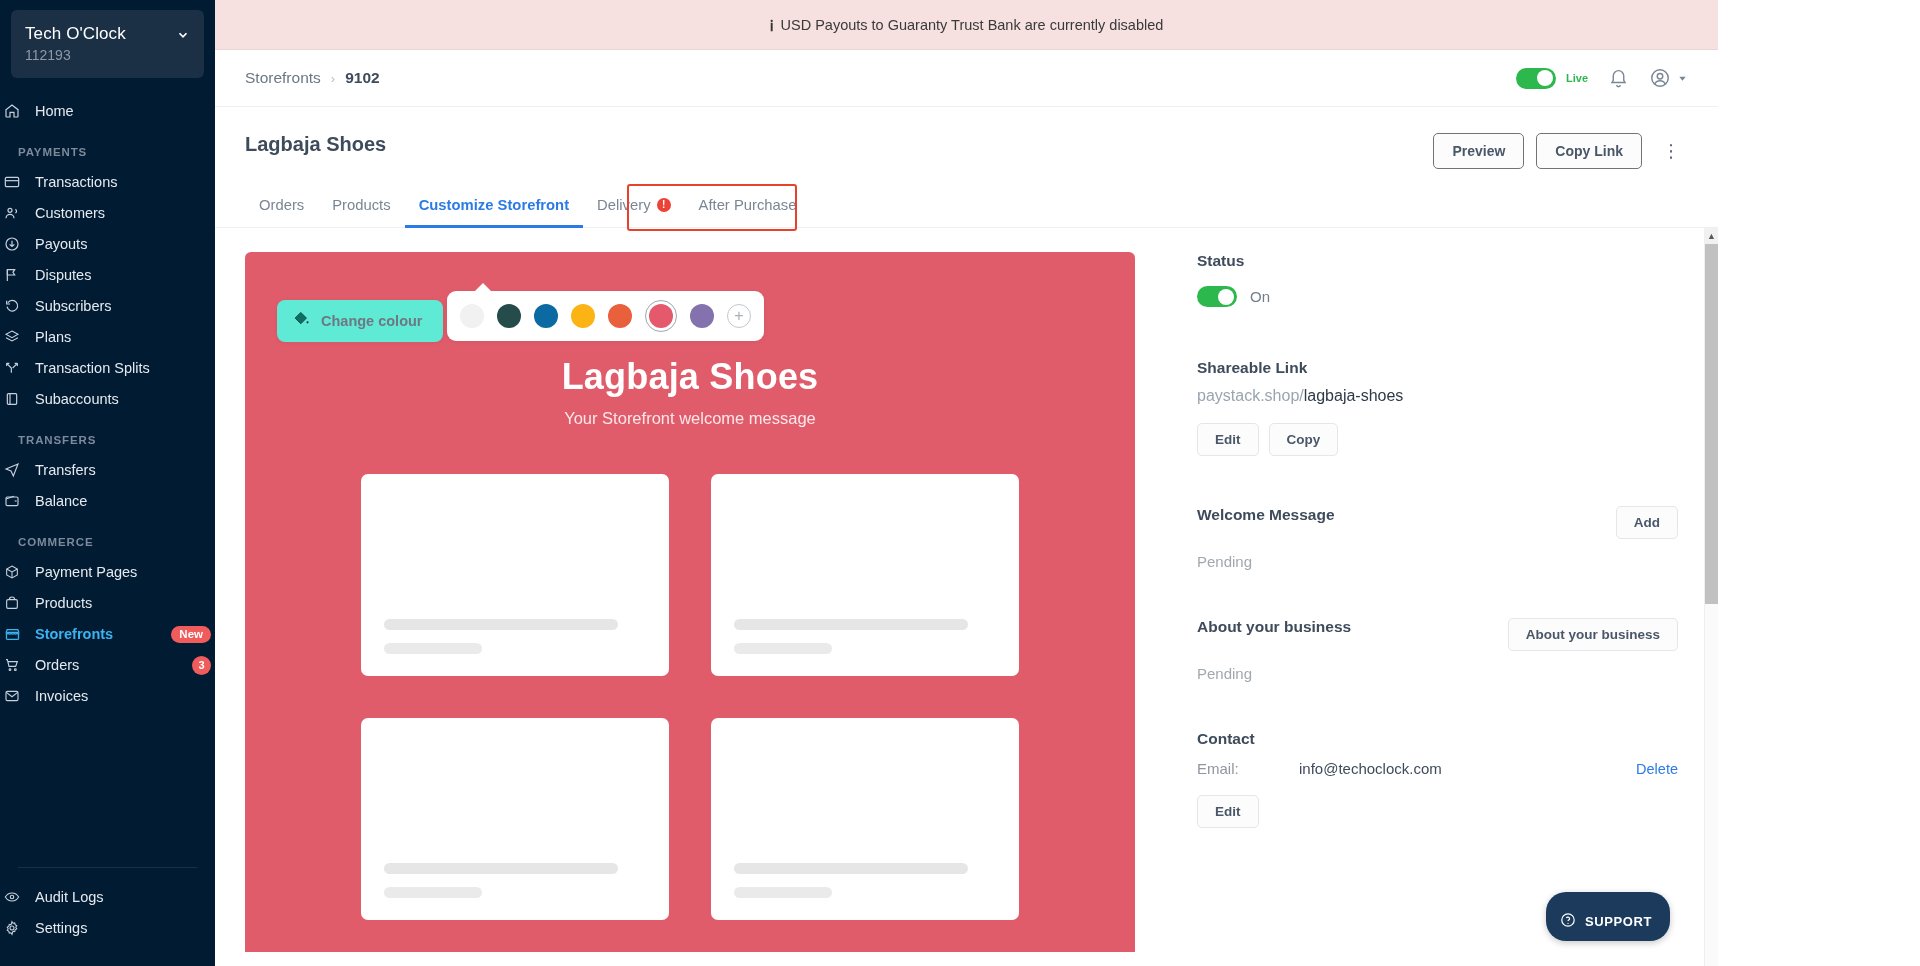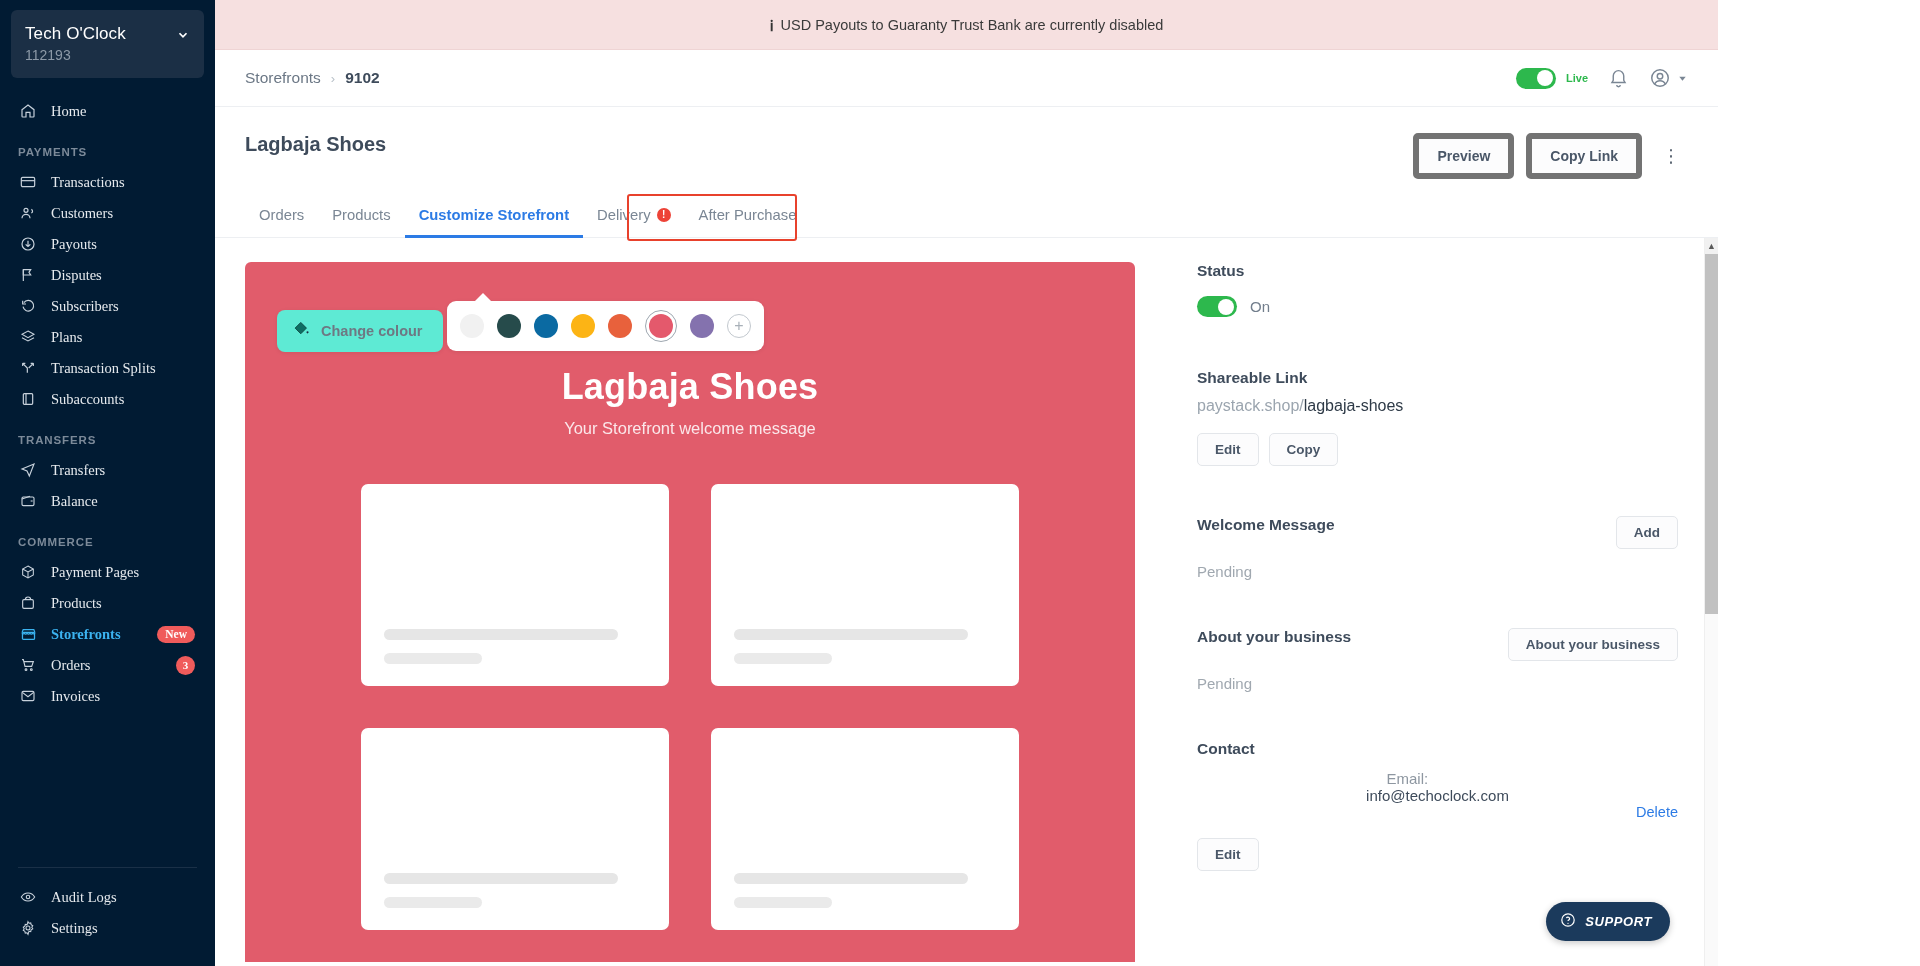--- a/index.html
+++ b/index.html
@@ -26,25 +26,24 @@
     display: flex; align-items: flex-start; justify-content: space-between;
     cursor: pointer;
   }
   .org-name { color: #ffffff; font-size: 17px; font-weight: 400; line-height: 21px; letter-spacing: .1px;}
   .org-id { color: #8D9AA8; font-size: 14px; margin-top: 3px; }
   .org-chev { color: #ffffff; font-size: 13px; margin-top: 5px; }
 
   .nav { margin-top: 18px; flex: 1; }
   .nav-item {
     display: flex; align-items: center;
-    height: 30px; padding: 0 20px;
+    height: 30px; padding: 0 4px;
     color: #E6EAEE; font-size: 14.5px;
     cursor: pointer; position: relative;
     margin-bottom: 1px;
-    font-family: Liberation Serif, serif;
   }
   .nav-item .ico { width: 22px; min-width: 22px; display: flex; align-items: center; color: #C7D1DB; }
   .nav-item .lbl { margin-left: 9px; white-space: nowrap; }
   .nav-item.active .lbl { color: #3BB3F0; font-weight: bold; }
   .nav-item.active .ico { color: #3BB3F0; }
   .nav-group {
     color: #7C8A99; font-size: 11.5px; font-weight: bold; letter-spacing: .9px;
     padding: 0 18px; margin: 20px 0 9px 0;
   }
   .badge {
@@ -84,21 +83,21 @@
     position: relative; cursor: pointer;
   }
   .toggle .knob { position: absolute; top: 2.5px; right: 3px; width: 16px; height: 16px; border-radius: 50%; background: #fff; }
   .live-label { color: #2DB84D; font-weight: bold; font-size: 11px; margin-left: -10px; }
   .icon-btn { color: #7A8694; cursor: pointer; display: flex; align-items: center; }
 
   .page-head { padding: 26px 30px 0 30px; display: flex; align-items: flex-start; }
   .page-title { font-size: 20px; font-weight: bold; color: #3E4B5B; }
   .page-actions { margin-left: auto; display: flex; align-items: center; gap: 12px; }
   .btn {
-    border: 6px solid #737373; background: #FCFCFD; border-radius: 5px;
+    border: 1px solid #737373; background: #FCFCFD; border-radius: 5px;
     padding: 9px 18px; font-size: 14px; color: #4A5768; font-weight: bold;
     cursor: pointer; font-family: "Liberation Sans", sans-serif;
   }
   .kebab { color: #55606D; font-size: 18px; padding: 0 8px; cursor: pointer; line-height: 10px; }
 
   .tabs { display: flex; align-items: flex-end; padding: 0 30px; margin-top: 18px;
           border-bottom: 1px solid #EDEFF2; position: relative; }
   .tab { padding: 10px 14px 14px 14px; font-size: 14.8px; color: #7A8694; cursor: pointer; position: relative; }
   .tab.active { color: #2C7BE5; font-weight: bold; }
   .tab.active::after {
@@ -169,31 +168,30 @@
   .link-value .dim { color: #9BA5AF; }
   .small-btns { display: flex; gap: 10px; margin-top: 18px; align-items: center; }
   .btn-sm {
     border: 1px solid #E3E6EA; background: #FCFCFD; border-radius: 5px;
     padding: 8px 17px; font-size: 13.5px; color: #4A5768; font-weight: bold; cursor: pointer;
     font-family: "Liberation Sans", sans-serif;
   }
   .pending { color: #A0A8B0; font-size: 15px; margin-top: 14px; }
   .right-btn { margin-left: auto; }
   .delete-link { color: #2C7BE5; font-size: 14.5px; cursor: pointer; margin-left: auto; }
-  .email-row { display: flex; align-items: center; margin-top: 12px; flex-direction: column; }
+  .email-row { display: flex; align-items: center; margin-top: 12px; }
   .email-label { color: #8E97A1; font-size: 15px; width: 102px; }
   .email-val { color: #3E4B5B; font-size: 15px; }
 
   .support-btn {
     position: absolute; right: 48px; bottom: 25px;
     background: #1B3A5C; color: #fff; border-radius: 20px;
-    padding: 10px 18px 10px 14px; display: flex; align-items: center; gap: 9px;
+    padding: 20px 18px 10px 14px; display: flex; align-items: center; gap: 9px;
     font-size: 13px; font-weight: bold; letter-spacing: .6px; cursor: pointer;
     box-shadow: 0 2px 7px rgba(0,0,0,.22);
-    font-style: italic;
   }
 
   
   .vscroll {
     position: absolute; right: 0; top: 0; width: 14px; height: 100%;
     background: #FAFAFA; border-left: 1px solid #EFEFEF;
   }
   .vscroll .arrow {
     height: 16px; display: flex; align-items: center; justify-content: center;
     color: #5A5A5A; font-size: 9px; background: #F1F1F1;

